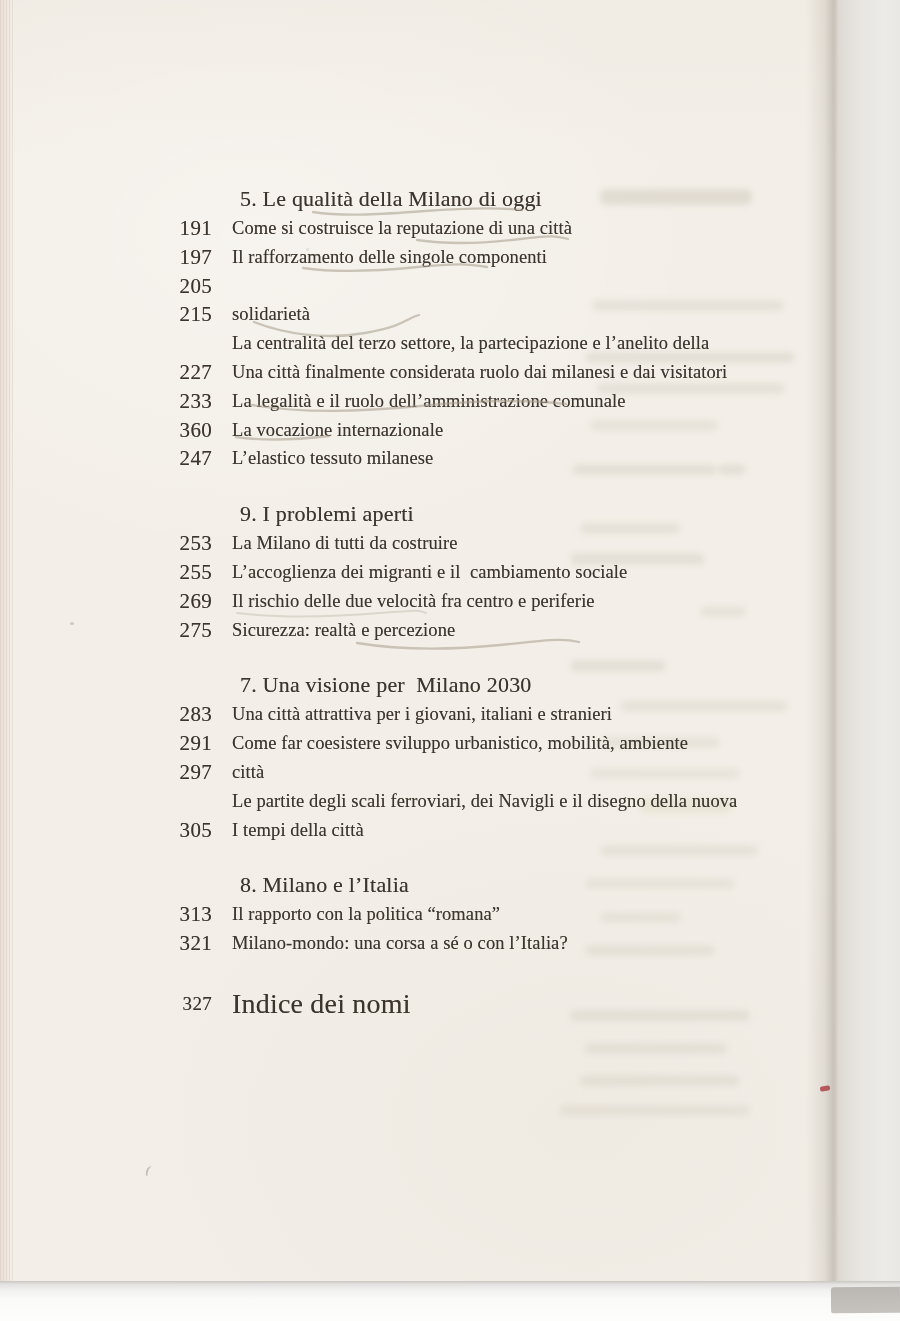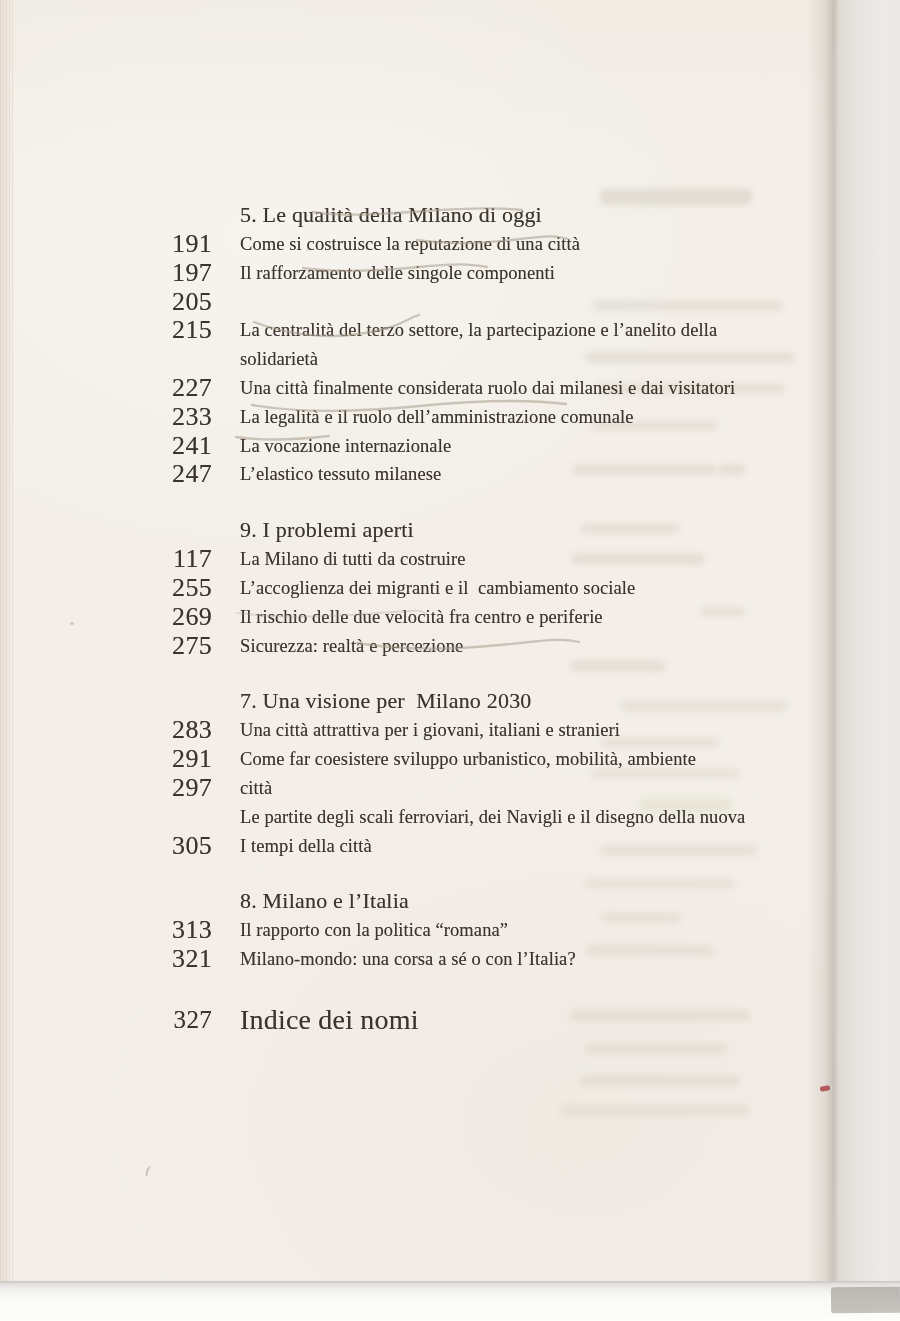--- a/index.html
+++ b/index.html
@@ -50,34 +50,34 @@
     background:linear-gradient(180deg,#bab7b3,#c6c3bf);
     border-radius:3px 0 0 2px;transform:rotate(-0.6deg);
   }
   
   .toc{
     position:absolute;left:120px;top:184px;width:672px;
   }
   .toc-section{margin:0;}
   .toc-section + .toc-section{margin-top:26px;}
   .sec-heading{
-    margin:16px 0 0 120px;font-size:22px;font-weight:normal;line-height:30px;
+    margin:0 0 0 120px;font-size:22px;font-weight:normal;line-height:30px;
     letter-spacing:.2px;white-space:pre-wrap;
     text-shadow:0 0 .5px rgba(60,53,45,.55);
   }
   .toc-row{display:flex;align-items:flex-start;}
   .pnum{
-    width:92px;text-align:right;font-size:26px;line-height:28.8px;
+    width:92px;text-align:right;font-size:21px;line-height:28.8px;
     letter-spacing:.3px;flex:none;
     text-shadow:0 0 .5px rgba(60,53,45,.55);
   }
-  .title{margin-left:28px;width:552px;font-size:18.5px;line-height:28.8px;letter-spacing:.1px;}
+  .title{margin-left:20px;width:552px;font-size:18.5px;line-height:28.8px;letter-spacing:.1px;}
   .tline{white-space:pre-wrap;text-shadow:0 0 .5px rgba(60,53,45,.5);}
   .index-row{margin-top:30px;}
-  .index-row .pnum{font-size:25px;line-height:32px;}
+  .index-row .pnum{font-size:19px;line-height:32px;}
   .index-row .title{font-size:28px;line-height:32px;letter-spacing:.2px;}
   
   .marks{position:absolute;left:0;top:0;pointer-events:none;}
   
   .ghost{
     position:absolute;background:#b4ab99;border-radius:6px;
     filter:blur(3px);pointer-events:none;
   }
   .ghost.tint{background:#c3c493;}
   
@@ -142,53 +142,53 @@
           <div class="title">
             <div class="tline">Il rafforzamento delle singole componenti</div>
           </div>
         </div>
         <div class="toc-row">
           <div class="pnum">205</div>
         </div>
         <div class="toc-row">
           <div class="pnum">215</div>
           <div class="title">
+            <div class="tline">solidarietà</div>
             <div class="tline">La centralità del terzo settore, la partecipazione e l’anelito della</div>
-            <div class="tline">solidarietà</div>
           </div>
         </div>
         <div class="toc-row">
           <div class="pnum">227</div>
           <div class="title">
             <div class="tline">Una città finalmente considerata ruolo dai milanesi e dai visitatori</div>
           </div>
         </div>
         <div class="toc-row">
           <div class="pnum">233</div>
           <div class="title">
             <div class="tline">La legalità e il ruolo dell’amministrazione comunale</div>
           </div>
         </div>
         <div class="toc-row">
-          <div class="pnum">241</div>
+          <div class="pnum">360</div>
           <div class="title">
             <div class="tline">La vocazione internazionale</div>
           </div>
         </div>
         <div class="toc-row">
           <div class="pnum">247</div>
           <div class="title">
             <div class="tline">L’elastico tessuto milanese</div>
           </div>
         </div>
       </section>
       <section class="toc-section">
         <h2 class="sec-heading">9. I problemi aperti</h2>
         <div class="toc-row">
-          <div class="pnum">117</div>
+          <div class="pnum">253</div>
           <div class="title">
             <div class="tline">La Milano di tutti da costruire</div>
           </div>
         </div>
         <div class="toc-row">
           <div class="pnum">255</div>
           <div class="title">
             <div class="tline">L’accoglienza dei migranti e il  cambiamento sociale</div>
           </div>
         </div>

